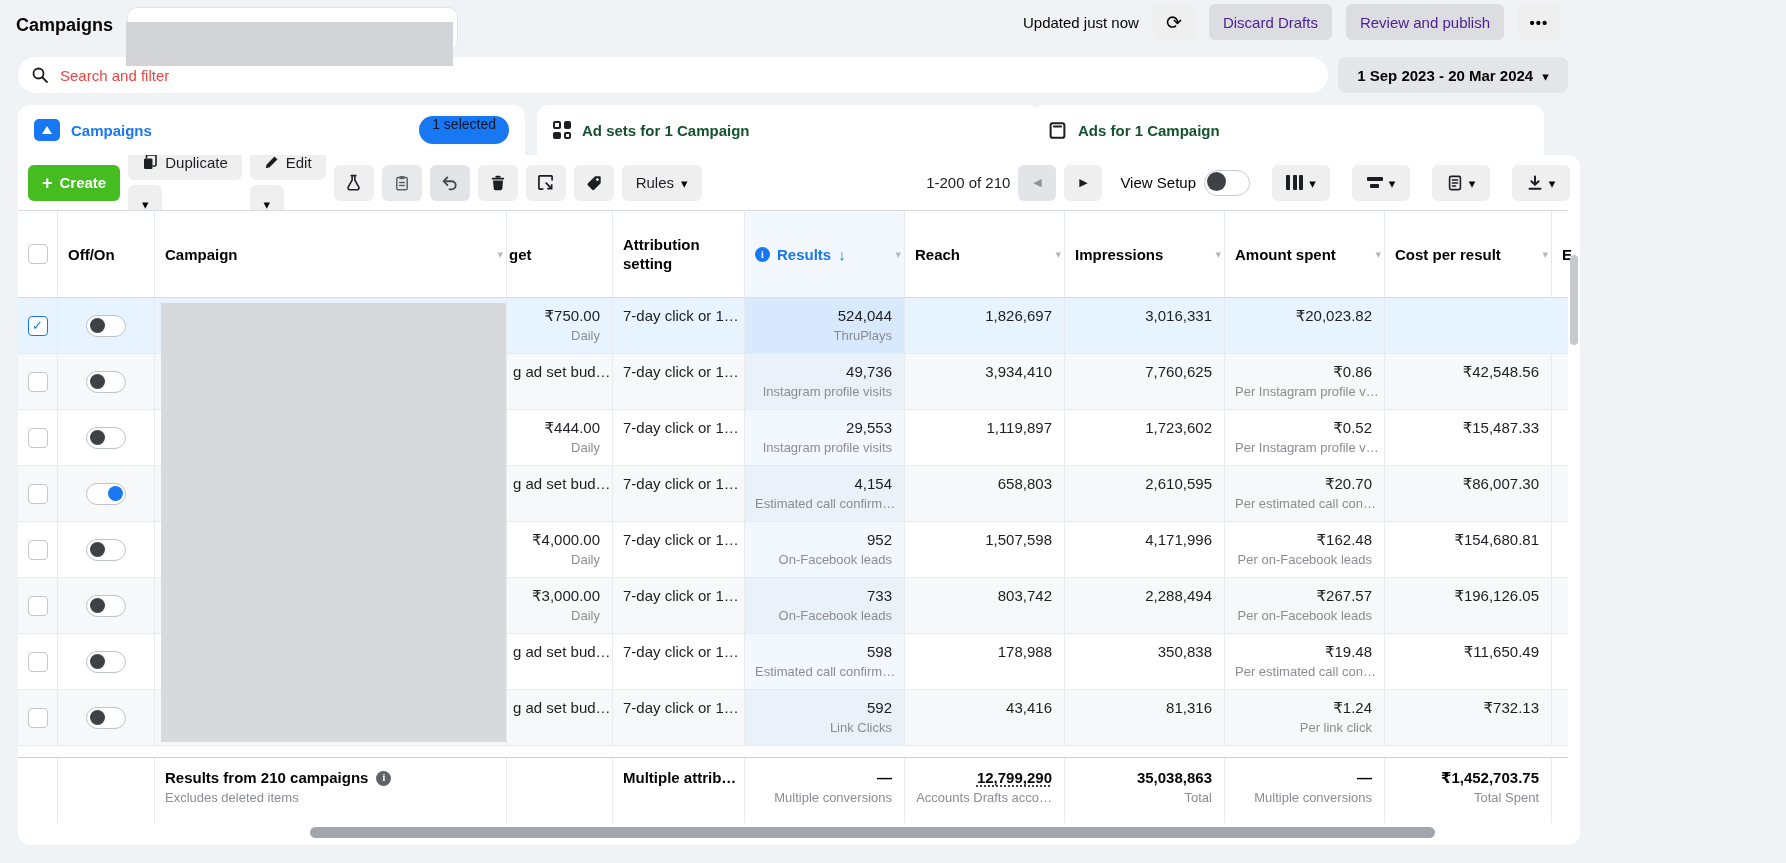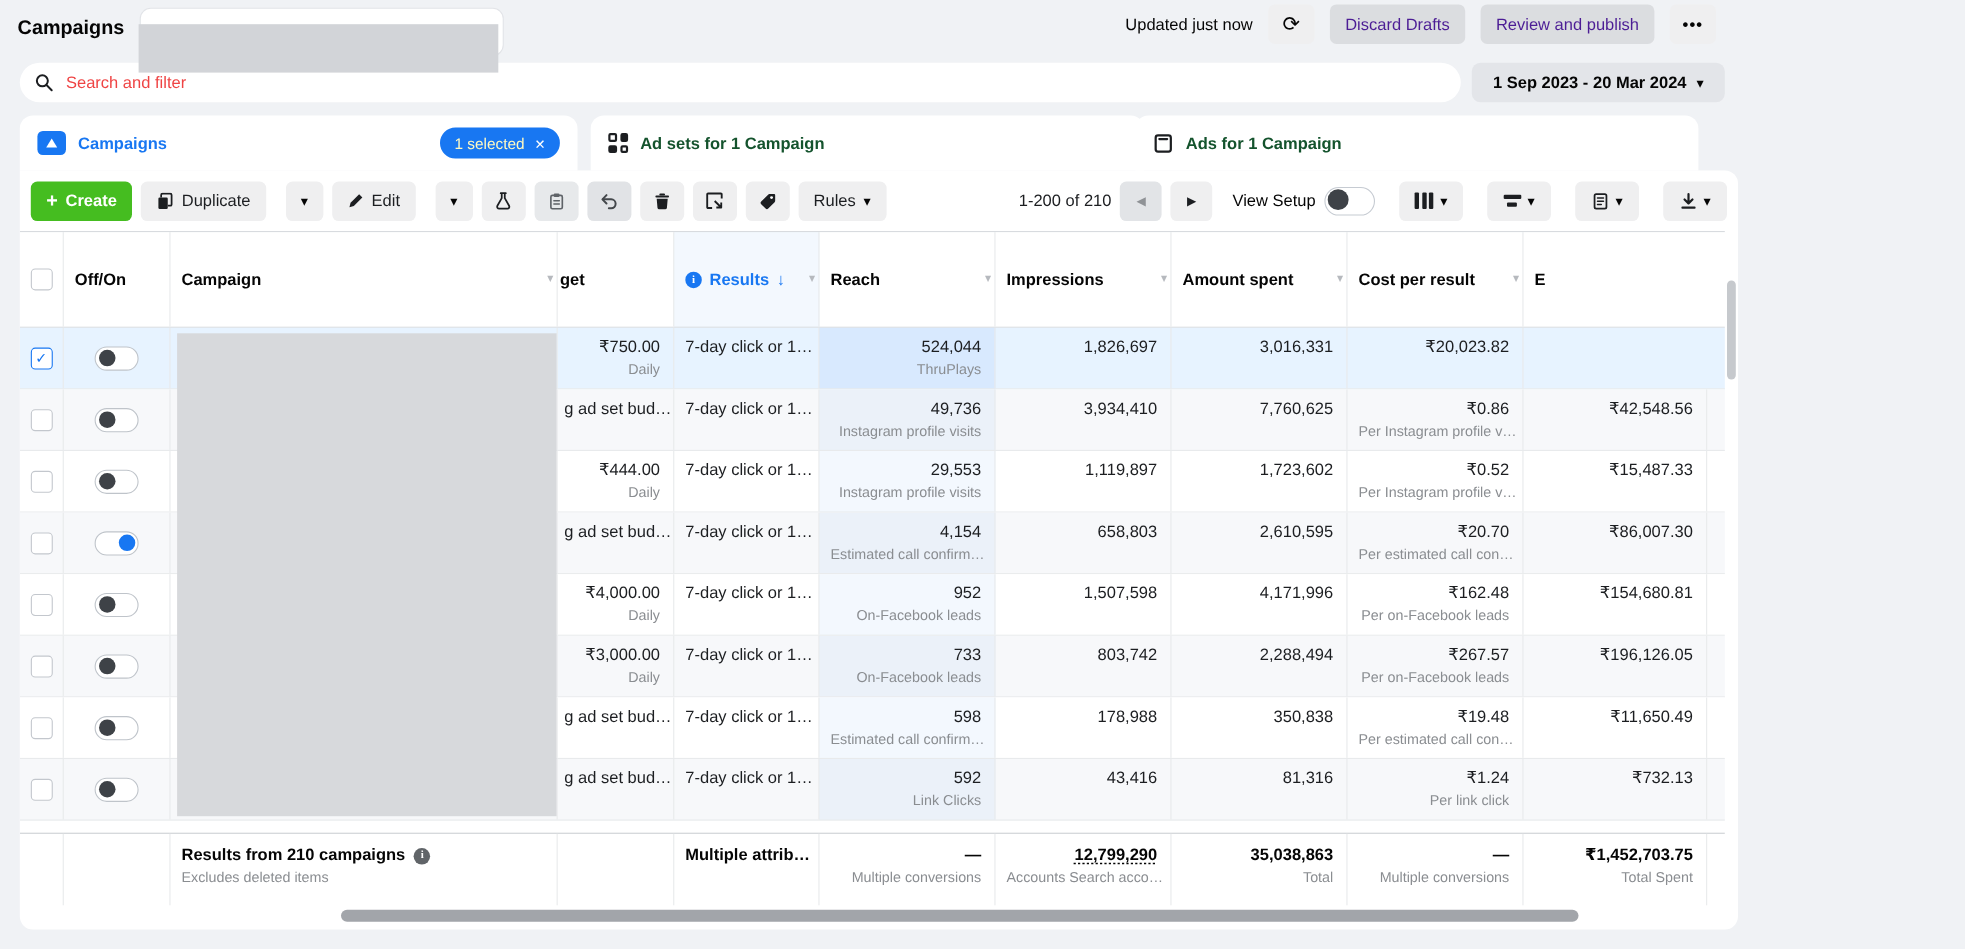--- a/index.html
+++ b/index.html
@@ -44,33 +44,33 @@
   .tab-2 { left:537px; width:503px; }
   .tab-3 { left:1032px; width:512px; }
   .tab-label { font-weight:700; color:#14532d; }
   .tab-1 .tab-label { color:var(--accent); }
   .folder-icon { width:26px; height:22px; background:var(--accent); border-radius:5px; position:relative; }
   .folder-icon::after { content:""; position:absolute; left:8px; top:7px;
       border-left:5px solid transparent; border-right:5px solid transparent; border-bottom:8px solid #fff; }
   .grid-icon { width:18px; height:18px; display:grid; grid-template-columns:1fr 1fr; gap:3px; }
   .grid-icon span { border:2px solid #1C1E21; border-radius:2px; }
   .grid-icon span:nth-child(2), .grid-icon span:nth-child(3) { background:#1C1E21; }
-  .badge { margin-left:auto; background:var(--accent); color:#fef9c3; height:28px;
+  .badge { margin-left:auto; background:var(--accent); color:#0f172a; height:28px;
            border-radius:14px; display:flex; align-items:center; gap:9px; padding:0 13px;
-           font-size:14px; cursor:pointer; }
+           font-size:14px; cursor:pointer;flex-direction:column; }
   .close-icon::after { content:"✕"; font-size:12px; color:#fff; }
 
   
   .panel { left:18px; top:155px; width:1562px; height:690px; background:#fff;
            border-radius:0 12px 12px 12px; overflow:hidden; }
 
   
   .toolbar { position:absolute; left:0; top:0; width:100%; height:55px;
              display:flex; align-items:center; gap:8px; padding:0 10px; }
-  .split { display:flex; gap:18px; }
+  .split { display:flex; gap:5px;flex-direction:column; }
   .create-btn { background:var(--green); color:#fff; font-weight:700; }
   .plus-icon::before { content:"+"; font-size:18px; font-weight:700; line-height:1; }
   .tb-icon { width:40px; padding:0; }
   .tb-caret { width:34px; padding:0; }
   .pressed-1 { background:#E7E9EB; color:#5F6368; }
   .pressed-2 { background:#E1E3E6; color:#44484C; }
   .pagination { margin-left:auto; color:#1C1E21; }
   .pg-btn { width:38px; padding:0; font-size:11px; }
   .pg-prev { background:#E2E4E7; color:#8F9296; }
   .vs-label { margin-left:10px; color:#050505; }
@@ -324,20 +324,23 @@
       </div>
     <div>
         <span>Off/On</span>
       </div>
     <div class="hdr-caret">
         <span>Campaign</span>
       </div>
     <div class="budget-hdr">
         <span>get</span>
       </div>
+    <div>
+        <span>Attribution setting</span>
+      </div>
     <div class="hdr-caret results-hdr">
       <span class="info-icon"></span>
       <span>Results</span>
       <span class="sort-arrow"></span>
     </div>
     <div class="hdr-caret">
         <span>Reach</span>
       </div>
     <div class="hdr-caret">
         <span>Impressions</span>
@@ -639,21 +642,21 @@
     <div class="cell"></div>
     <div class="cell">
       <div class="main">Multiple attrib…</div>
     </div>
     <div class="cell num">
       <div class="main">—</div>
       <div class="sub">Multiple conversions</div>
     </div>
     <div class="cell num">
       <div class="main dotted-underline">12,799,290</div>
-      <div class="sub">Accounts Search acco…</div>
+      <div class="sub">Accounts Drafts acco…</div>
     </div>
     <div class="cell num">
       <div class="main">35,038,863</div>
       <div class="sub">Total</div>
     </div>
     <div class="cell num">
       <div class="main">—</div>
       <div class="sub">Multiple conversions</div>
     </div>
     <div class="cell num">

